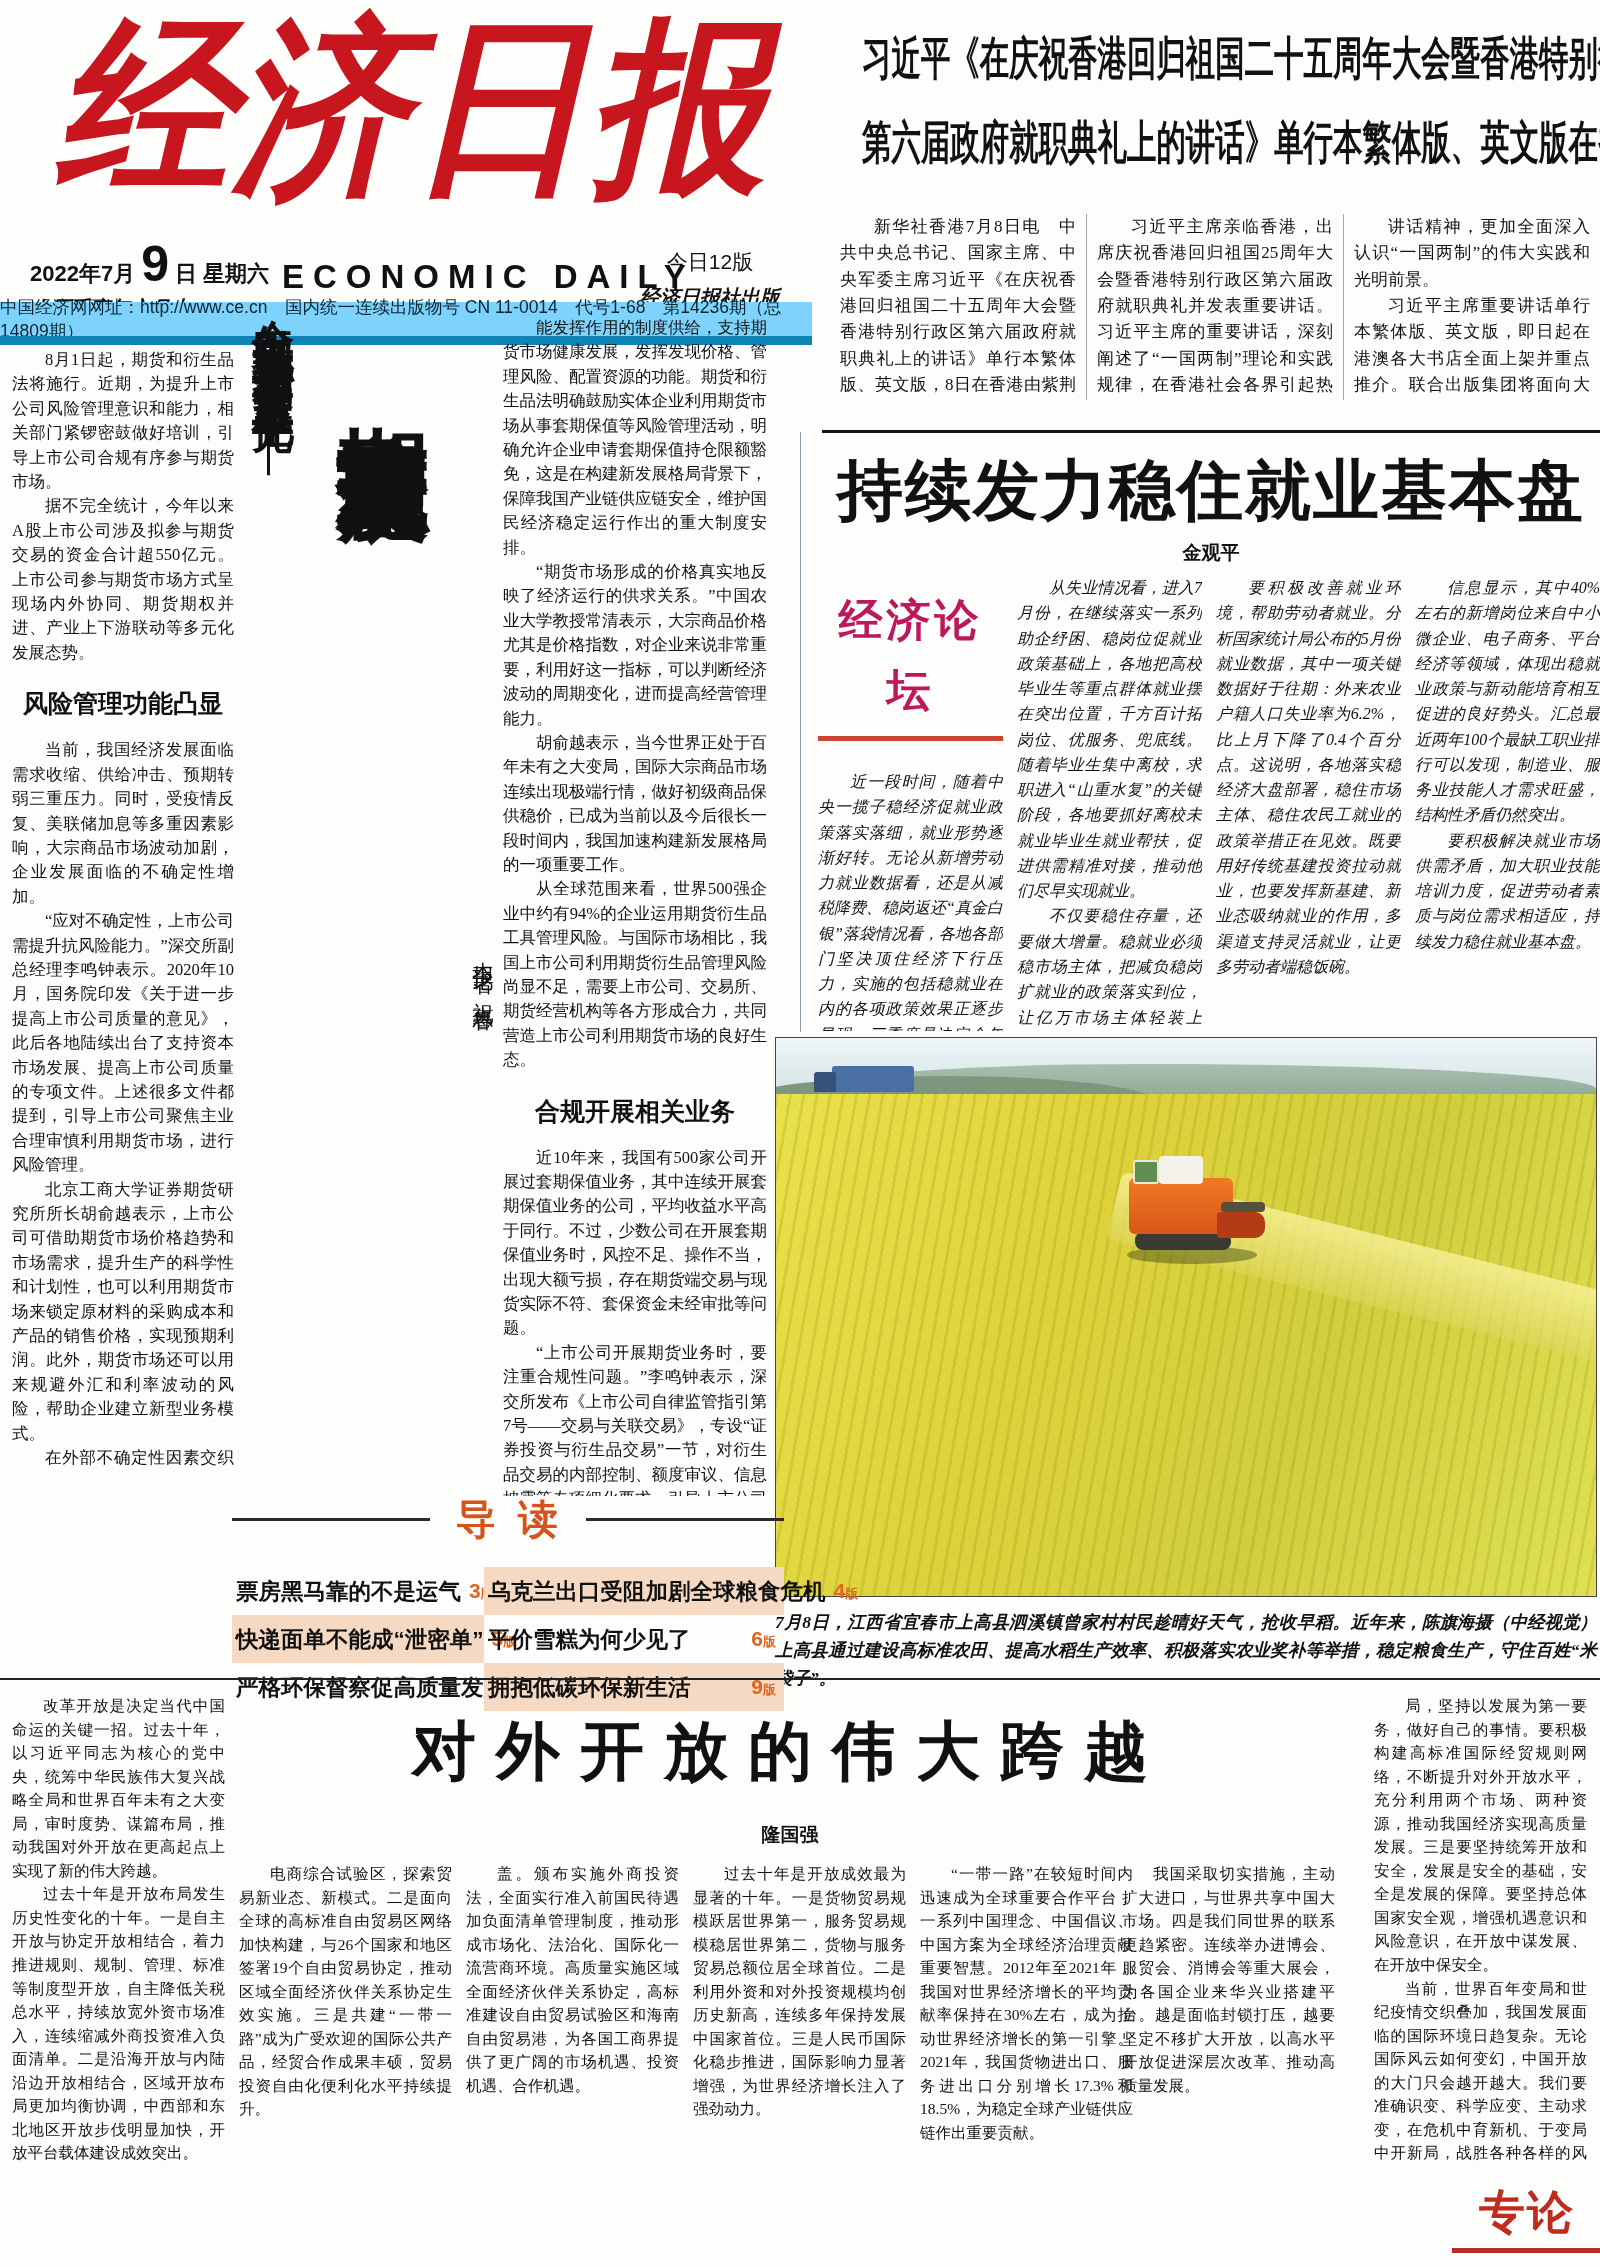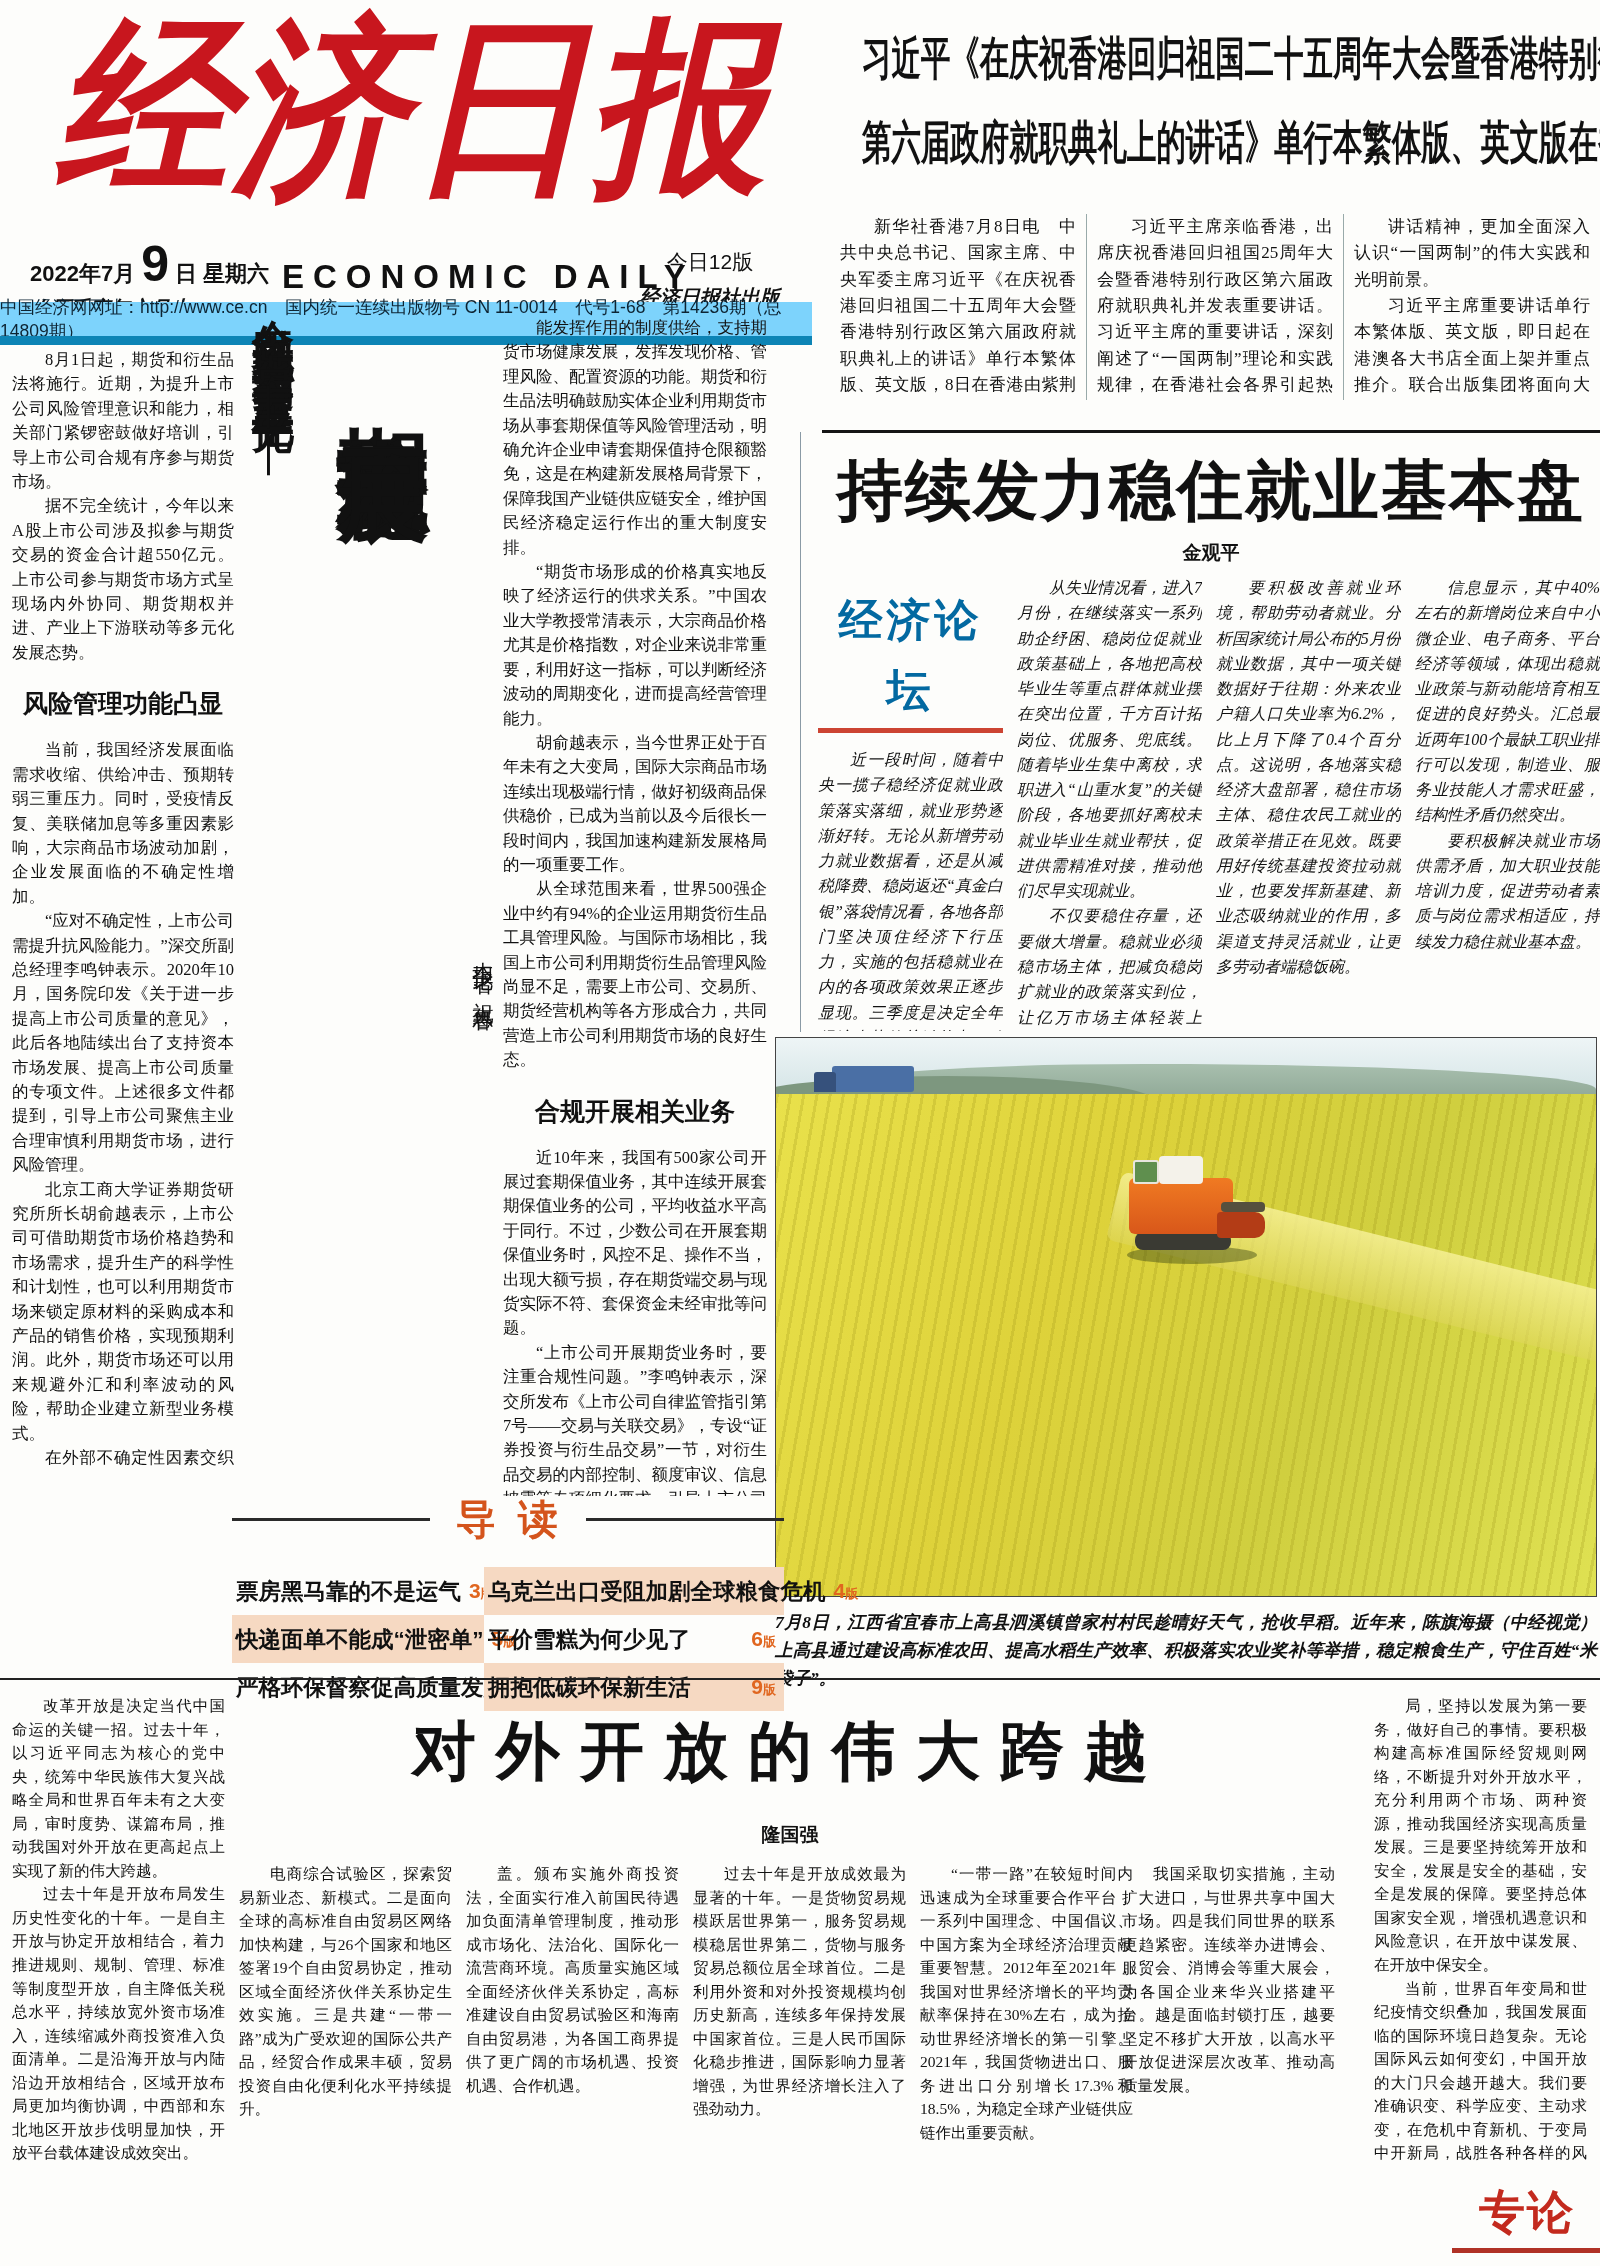--- a/index.html
+++ b/index.html
@@ -51,22 +51,22 @@
 
   
   .jobs-rule { position:absolute; left:822px; top:430px; width:778px; height:3px; background:#151515; }
   .jobs-head { position:absolute; left:822px; top:446px; width:778px; text-align:center;
                font-family:"Liberation Sans",sans-serif; font-weight:900; font-size:66px; letter-spacing:2px; white-space:nowrap; }
   .jobs-byline { position:absolute; left:822px; top:540px; width:778px; text-align:center; font-size:19px; font-weight:bold; }
   .jobs-cols { position:absolute; left:818px; top:575px; width:782px; height:456px; display:flex; gap:14px; }
   .jobs-col { flex:1; font-size:16px; line-height:1.58; text-align:justify; overflow:hidden; font-style:italic; }
   .jobs-col p { text-indent:2em; }
   .forum-label { font-style:normal; text-align:center; font-family:"Liberation Sans",sans-serif;
-                 font-weight:900; font-size:44px; color:#0369a1; letter-spacing:4px;
-                 border-bottom:5px solid #cc4433; padding-bottom:4px; margin:10px 0 14px; }
+                 font-weight:900; font-size:44px; color:#be185d; letter-spacing:4px;
+                 border-bottom:5px solid #cc4433; padding-bottom:12px; margin:10px 0 28px; }
 
   
   .photo { position:absolute; left:775px; top:1037px; width:822px; height:560px; border:1px solid #444; overflow:hidden; }
   .ph-sky { position:absolute; left:0; top:0; right:0; height:58px; background:linear-gradient(#eef5f6,#d4e4e6); }
   .ph-hill { position:absolute; left:0; top:26px; right:0; height:36px; background:linear-gradient(#a8bfae,#8fa896); border-radius:45% 55% 0 0/90% 70% 0 0; }
   .ph-hill2 { position:absolute; left:-40px; top:38px; width:420px; height:26px; background:#7d977f; border-radius:50% 50% 0 0/100% 100% 0 0; }
   .ph-field { position:absolute; left:0; top:56px; right:0; bottom:0;
               background:
                 repeating-linear-gradient(100deg, rgba(150,140,20,.22) 0 3px, rgba(0,0,0,0) 3px 13px),
                 linear-gradient(115deg,#e9e14b 0%,#ded23a 35%,#d0cf3f 65%,#dfe152 100%); }

